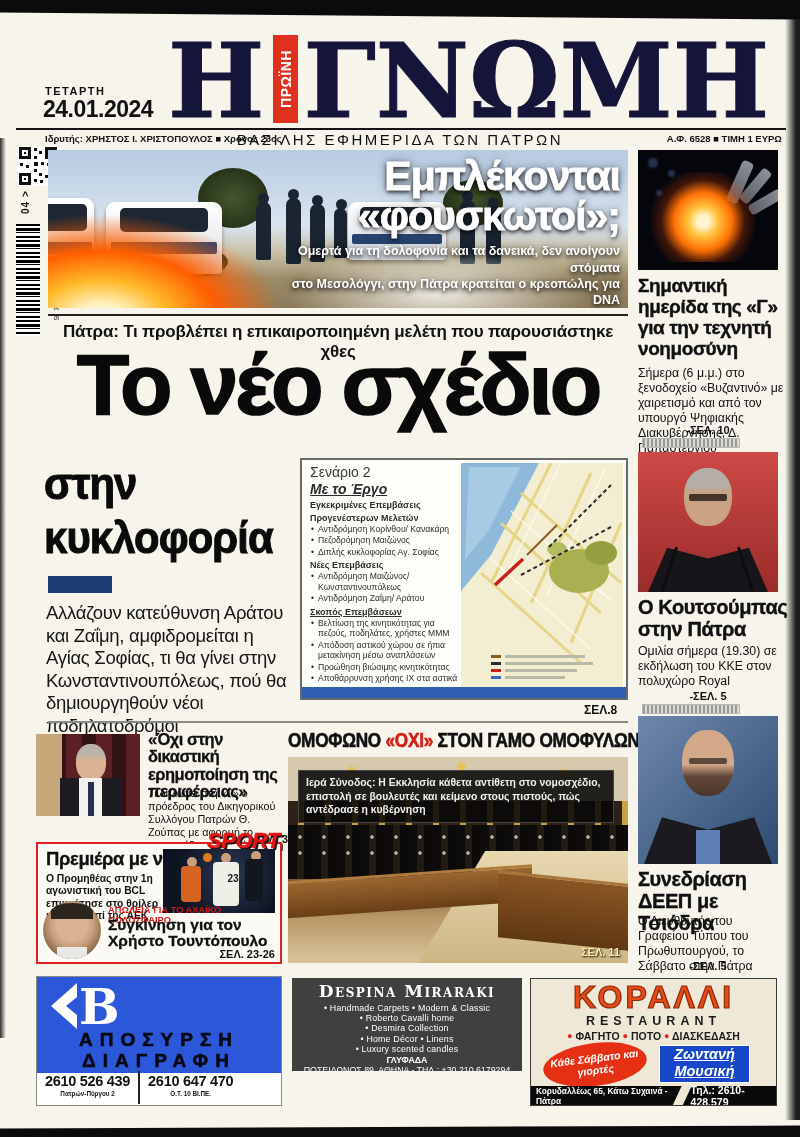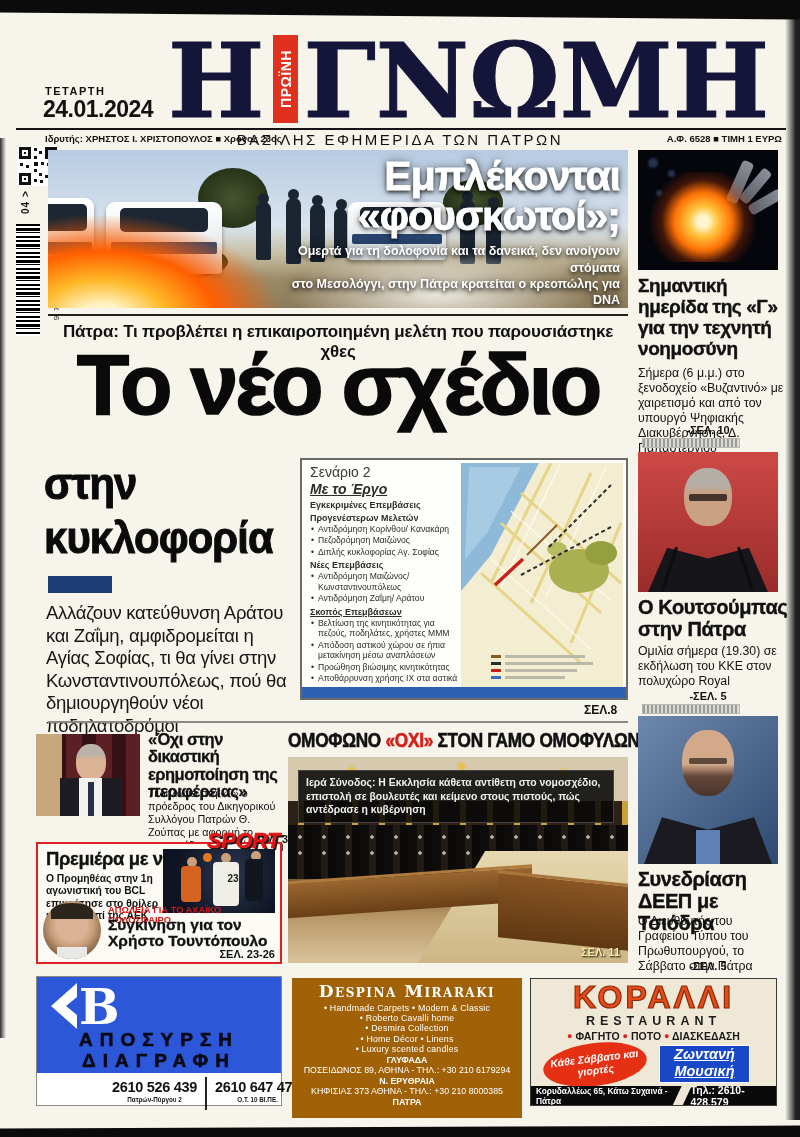--- a/index.html
+++ b/index.html
@@ -172,27 +172,27 @@
       clip-path:polygon(0 100%,14% 10%,50% 34%,86% 10%,100% 100%);}
   .tsd-photo .shirt{position:absolute;left:58px;bottom:0;width:24px;height:34px;background:#5f80b4;}
 
   
   .ad-kal{left:36px;top:976px;width:246px;height:130px;border:1px solid #8a8a84;background:#fff;box-sizing:border-box;}
   .kal-blue{position:absolute;left:0;top:0;width:100%;height:96px;background:#2c57d8;}
   .kal-names{position:absolute;left:92px;top:10px;width:146px;text-align:right;color:#fff;
       font-size:17.5px;font-weight:800;line-height:1.15;letter-spacing:.3px;}
   .kal-line{position:absolute;left:0;width:100%;text-align:center;font-size:19px;font-weight:800;
       letter-spacing:7px;color:#0a0a16;-webkit-text-stroke:.6px #0a0a16;}
-  .kal-strip{position:absolute;left:0;top:100px;width:100%;height:33px;display:flex;justify-content:center;gap:0;margin-left:47px;}
+  .kal-strip{position:absolute;left:0;top:94px;width:100%;height:33px;display:flex;gap:0;}
   .kal-cell{padding:2px 8px 0;text-align:center;}
   .kal-cell+.kal-cell{border-left:2px solid #222;}
   .kal-phone{font-size:14.5px;font-weight:800;letter-spacing:-.3px;}
   .kal-addr{font-size:6.3px;font-weight:600;margin-top:1px;}
 
-  .ad-desp{left:292px;top:978px;width:230px;height:140px;background:#a16207;color:#fff;text-align:center;
+  .ad-desp{left:292px;top:978px;width:230px;height:93px;background:#404040;color:#fff;text-align:center;
       box-sizing:border-box;padding-top:3px;overflow:hidden;}
   .desp-title{font-family:"DejaVu Serif","Liberation Serif",serif;font-variant:small-caps;font-size:17px;
       font-weight:700;letter-spacing:1.5px;margin-bottom:2px;}
   .desp-lines div{font-size:8.8px;line-height:1.16;font-weight:500;letter-spacing:.2px;}
   .desp-city{font-size:8.8px;font-weight:800;margin-top:1px;}
   .desp-addr{font-size:8.8px;}
 
   .ad-kor{left:530px;top:978px;width:247px;height:128px;background:#efe8d7;border:1px solid #3a3a36;box-sizing:border-box;overflow:hidden;}
   .kor-name{position:absolute;left:0;top:0px;width:100%;text-align:center;font-size:32px;font-weight:800;
       color:#e64a18;letter-spacing:3px;-webkit-text-stroke:1.2px #8a2a08;}

